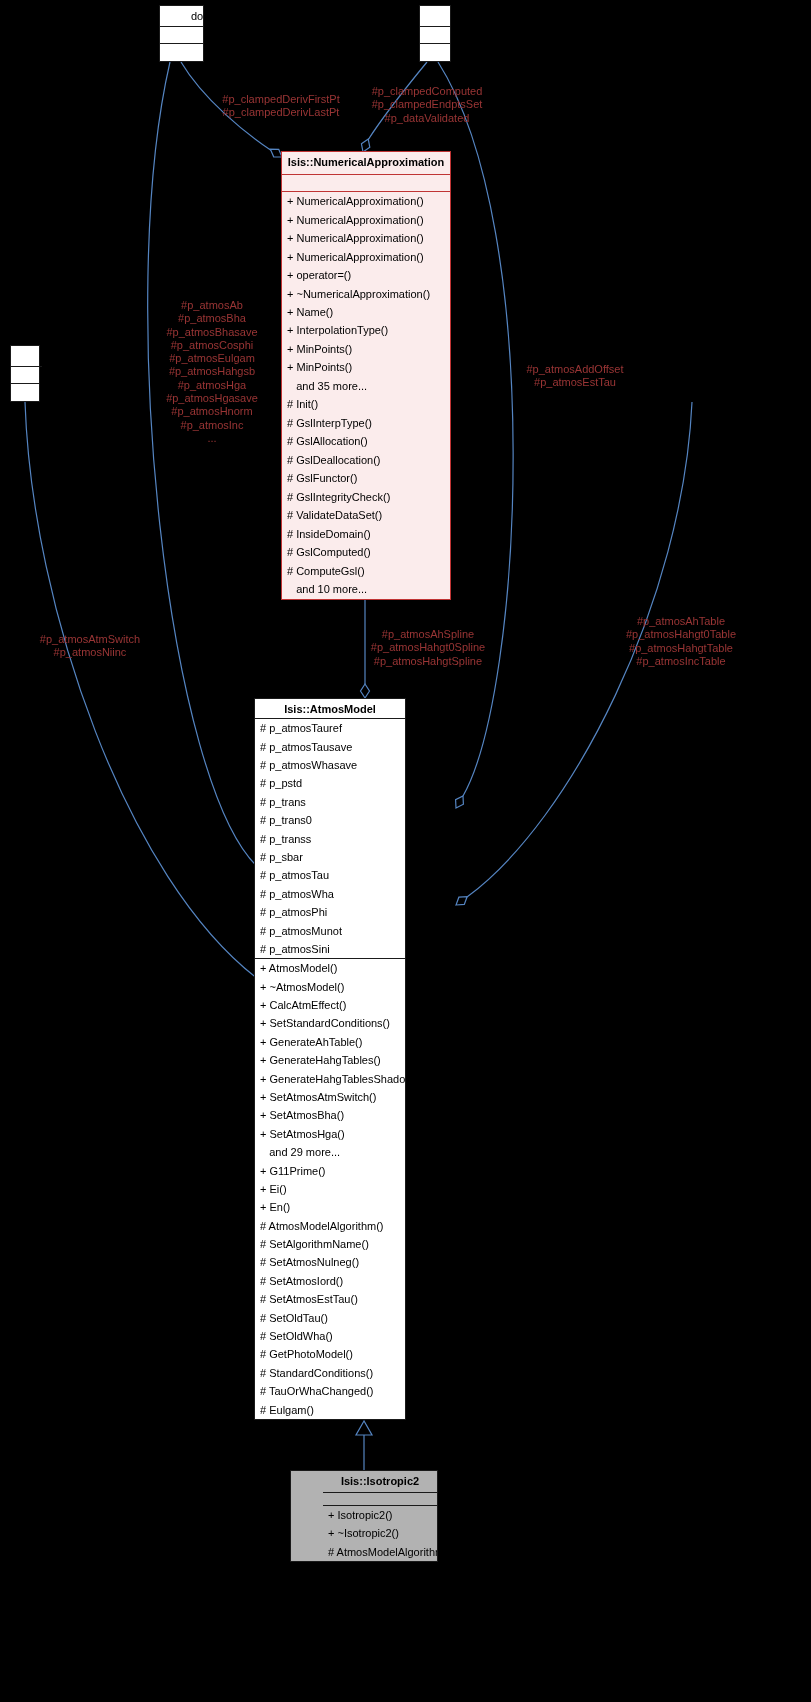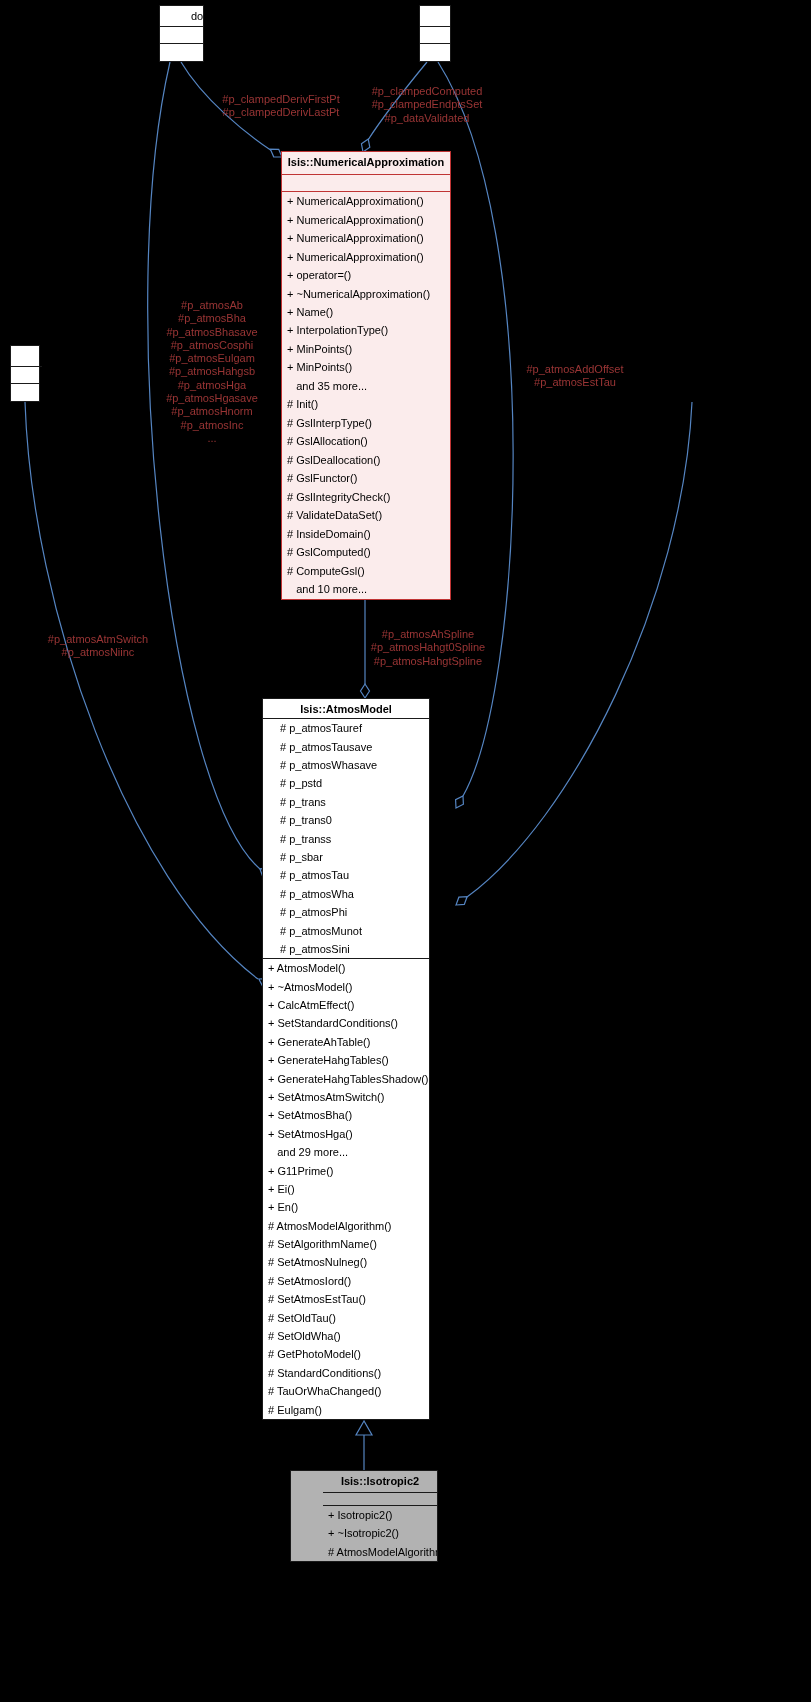--- a/index.html
+++ b/index.html
@@ -100,23 +100,23 @@
         <div class="member"># GslFunctor()</div>
         <div class="member"># GslIntegrityCheck()</div>
         <div class="member"># ValidateDataSet()</div>
         <div class="member"># InsideDomain()</div>
         <div class="member"># GslComputed()</div>
         <div class="member"># ComputeGsl()</div>
         <div class="member">   and 10 more...</div>
       </div>
   </div>
 
-  <div class="node classbox" style="left:262px; top:698px; width:168px; height:722px;">
+  <div class="node classbox" style="left:254px; top:698px; width:152px; height:722px;">
     <div class="cb-title">Isis::AtmosModel</div>
-    <div class="cb-section attrs" style="height:240px;padding-left:12px;">
+    <div class="cb-section attrs" style="height:240px;">
 
     <div class="member"># p_atmosTauref</div>
         <div class="member"># p_atmosTausave</div>
         <div class="member"># p_atmosWhasave</div>
         <div class="member"># p_pstd</div>
         <div class="member"># p_trans</div>
         <div class="member"># p_trans0</div>
         <div class="member"># p_transs</div>
         <div class="member"># p_sbar</div>
         <div class="member"># p_atmosTau</div>
@@ -189,25 +189,32 @@
       <div>#p_atmosHgasave</div>
       <div>#p_atmosHnorm</div>
       <div>#p_atmosInc</div>
       <div>...</div>
     </div>
   <div class="elabel" style="left:575px; top:363px;">
 
   <div>#p_atmosAddOffset</div>
       <div>#p_atmosEstTau</div>
     </div>
-  <div class="elabel" style="left:98px; top:633px;">
+  <div class="elabel" style="left:90px; top:633px;">
 
   <div>#p_atmosAtmSwitch</div>
       <div>#p_atmosNiinc</div>
     </div>
   <div class="elabel" style="left:428px; top:628px;">
 
   <div>#p_atmosAhSpline</div>
       <div>#p_atmosHahgt0Spline</div>
       <div>#p_atmosHahgtSpline</div>
     </div>
+  <div class="elabel" style="left:681px; top:615px;">
+
+  <div>#p_atmosAhTable</div>
+      <div>#p_atmosHahgt0Table</div>
+      <div>#p_atmosHahgtTable</div>
+      <div>#p_atmosIncTable</div>
+    </div>
 
 </div>
 
 </body></html>

